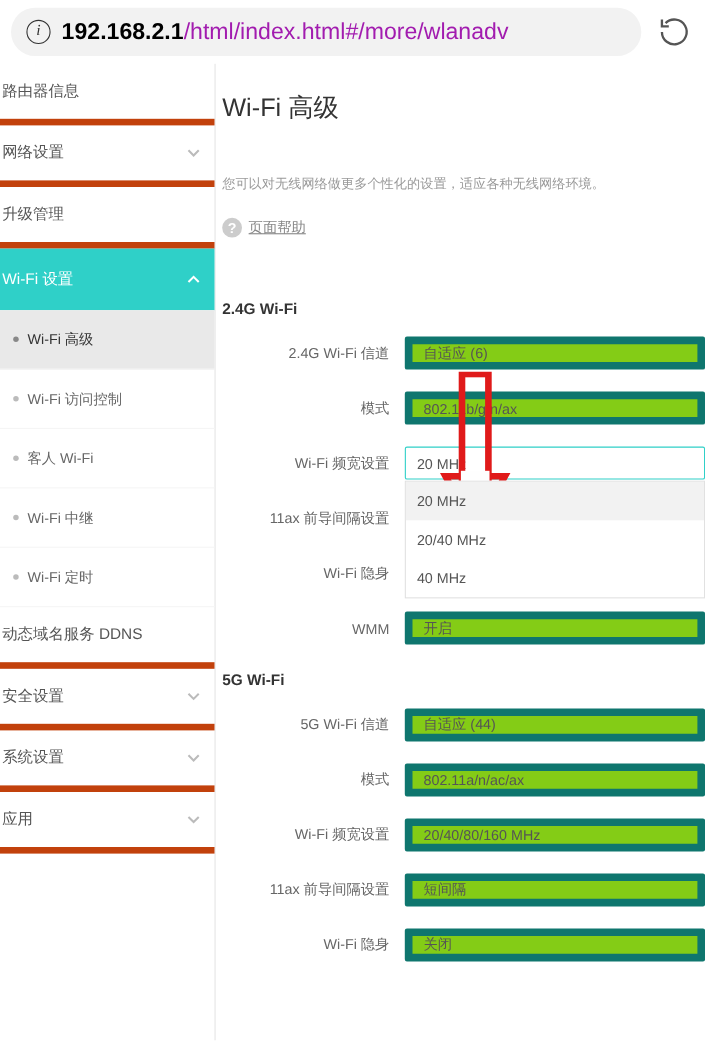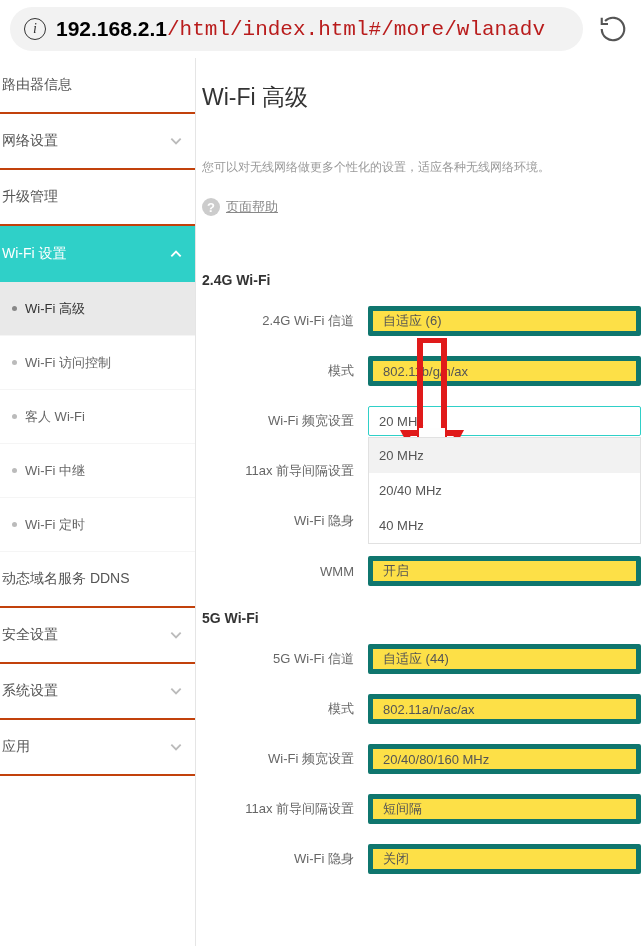--- a/index.html
+++ b/index.html
@@ -39,21 +39,21 @@
       align-items: center;
       justify-content: center;
       margin-right: 10px;
       flex-shrink: 0;
       font-family: Georgia, serif;
       font-style: italic;
       font-size: 14px;
       color: #333;
     }
     .url-host { color: #000; font-weight: 600; }
-    .url-rest { color: #b91c1c; font-family: Liberation Mono, monospace; }
+    .url-rest { color: #a21caf; }
     .reload-icon {
       width: 36px;
       height: 36px;
       display: flex;
       align-items: center;
       justify-content: center;
       flex-shrink: 0;
     }
     .content {
       display: flex;
@@ -65,21 +65,21 @@
       flex-shrink: 0;
       font-size: 14px;
     }
     .sb-item {
       display: flex;
       align-items: center;
       justify-content: space-between;
       padding: 0 12px 0 0;
       height: 56px;
       color: #555;
-      border-bottom: 2px solid #c2410c;
+      border-bottom: 6px solid #c2410c;
       cursor: pointer;
     }
     .sb-label {
       padding-left: 2px;
     }
     .sb-item.active {
       background: #2fd0c8;
       color: #fff;
       border-bottom: none;
       gap: 20px;
@@ -153,22 +153,22 @@
       width: 172px;
       text-align: right;
       font-size: 13px;
       color: #666;
       padding-right: 14px;
       flex-shrink: 0;
     }
     .select-box {
       flex: 1;
       height: 30px;
-      background: #fde047;
-      border: 5px solid #0f766e;
+      background: #84cc16;
+      border: 7px solid #0f766e;
       border-radius: 2px;
       display: flex;
       align-items: center;
       padding: 0 10px;
       font-size: 13px;
       color: #555;
       min-width: 0;
     }
     .select-box.open {
       background: #fff;

